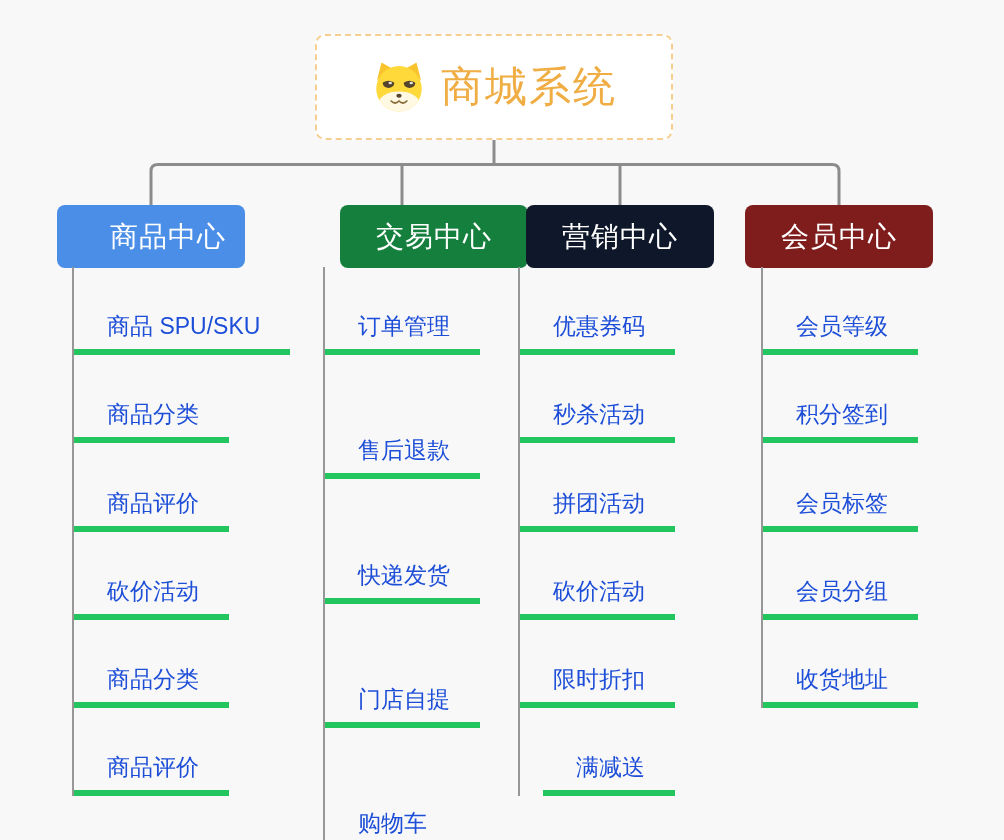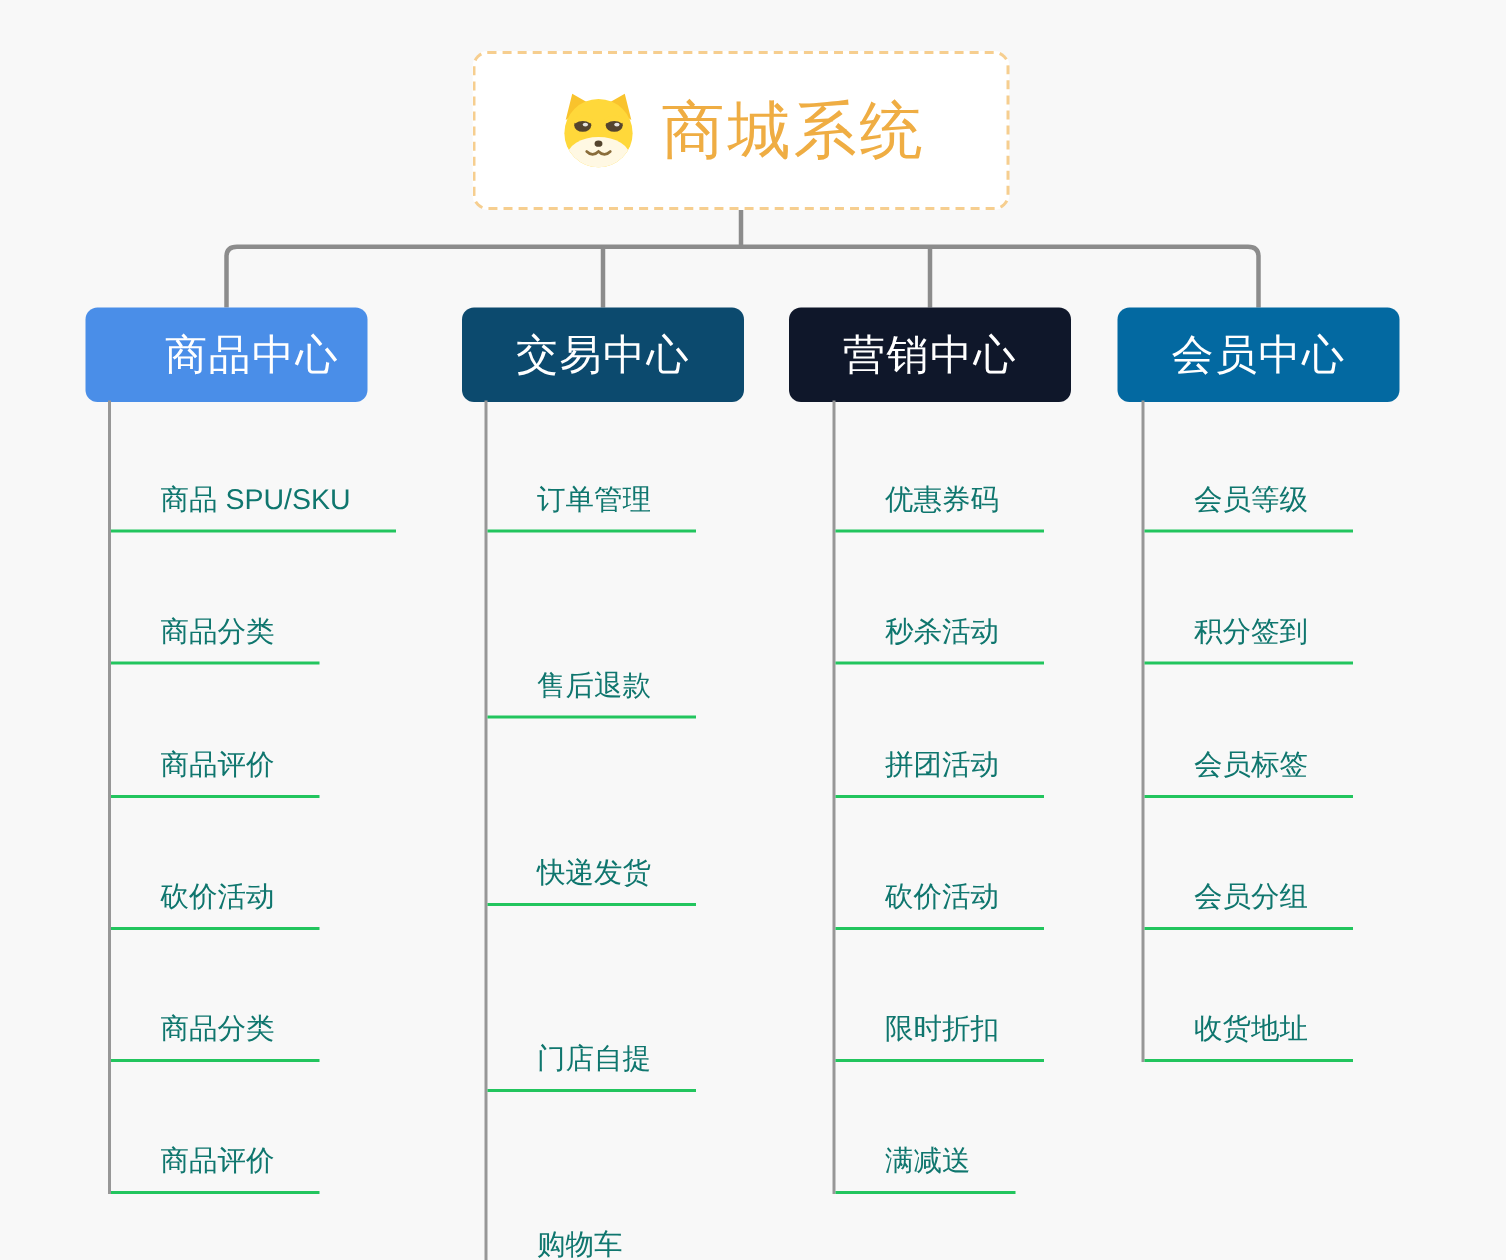--- a/index.html
+++ b/index.html
@@ -61,32 +61,32 @@
     position: absolute;
     top: 267px;
     border-left: 2px solid #979797;
     display: flex;
     flex-direction: column;
     align-items: flex-start;
     z-index: 2;
   }
   .child-column.c0 { left: 72px; }
   .child-column.c1 { left: 323px; gap: 36px; }
-  .child-column.c2 { left: 555px; }
+  .child-column.c2 { left: 518px; align-items: flex-end; }
   .child-column.c3 { left: 761px; }
   .child-item {
     height: 88.2px;
     display: flex;
     align-items: flex-end;
     padding: 0 30px 7px 33px;
-    border-bottom: 2px solid #22c55e;
+    border-bottom: 6px solid #22c55e;
     width: fit-content;
     white-space: nowrap;
-    font-size: 19px;
-    color: #0f766e;
+    font-size: 23px;
+    color: #1d4ed8;
   }
 </style>
 </head>
 <body>
 
 <div id="canvas">
 
   <svg id="connectors" width="1004" height="840">
     <path d="M494,140 L494,165
              M151,205 L151,171 Q151,164.5 158,164.5 L832,164.5 Q839,164.5 839,171 L839,205
@@ -111,23 +111,23 @@
       <path d="M37,25 Q44,20.5 51,25" fill="none" stroke="#ffd83a" stroke-width="4"></path>
       <ellipse cx="22" cy="27.5" rx="2" ry="1.4" fill="#ffffff" opacity="0.85"></ellipse>
       <ellipse cx="46" cy="27.5" rx="2" ry="1.4" fill="#ffffff" opacity="0.85"></ellipse>
       <ellipse cx="32" cy="42" rx="3" ry="2.4" fill="#54442e"></ellipse>
       <path d="M23,48 Q27.5,52.5 32,48 Q36.5,52.5 41,48" fill="none" stroke="#8a6d3b" stroke-width="2" stroke-linecap="round"></path>
     </svg>
     <span class="root-title" style="color: rgb(239, 173, 67);">商城系统</span>
   </div>
 
   <div class="branch-node b0" style="background-color: rgb(74, 142, 232);">商品中心</div>
-  <div class="branch-node b1" style="background-color: #0c4a6e;">交易中心</div>
+  <div class="branch-node b1" style="background-color: #15803d; margin-left: 32px;">交易中心</div>
   <div class="branch-node b2" style="background-color: #0f172a;">营销中心</div>
-  <div class="branch-node b3" style="background-color: #0369a1;">会员中心</div>
+  <div class="branch-node b3" style="background-color: #7f1d1d;">会员中心</div>
 
   <div class="child-column c0">
     <div class="child-item">商品 SPU/SKU</div>
     <div class="child-item">商品分类</div>
     <div class="child-item">商品评价</div>
     <div class="child-item">砍价活动</div>
     <div class="child-item">商品分类</div>
     <div class="child-item">商品评价</div>
   </div>
 

